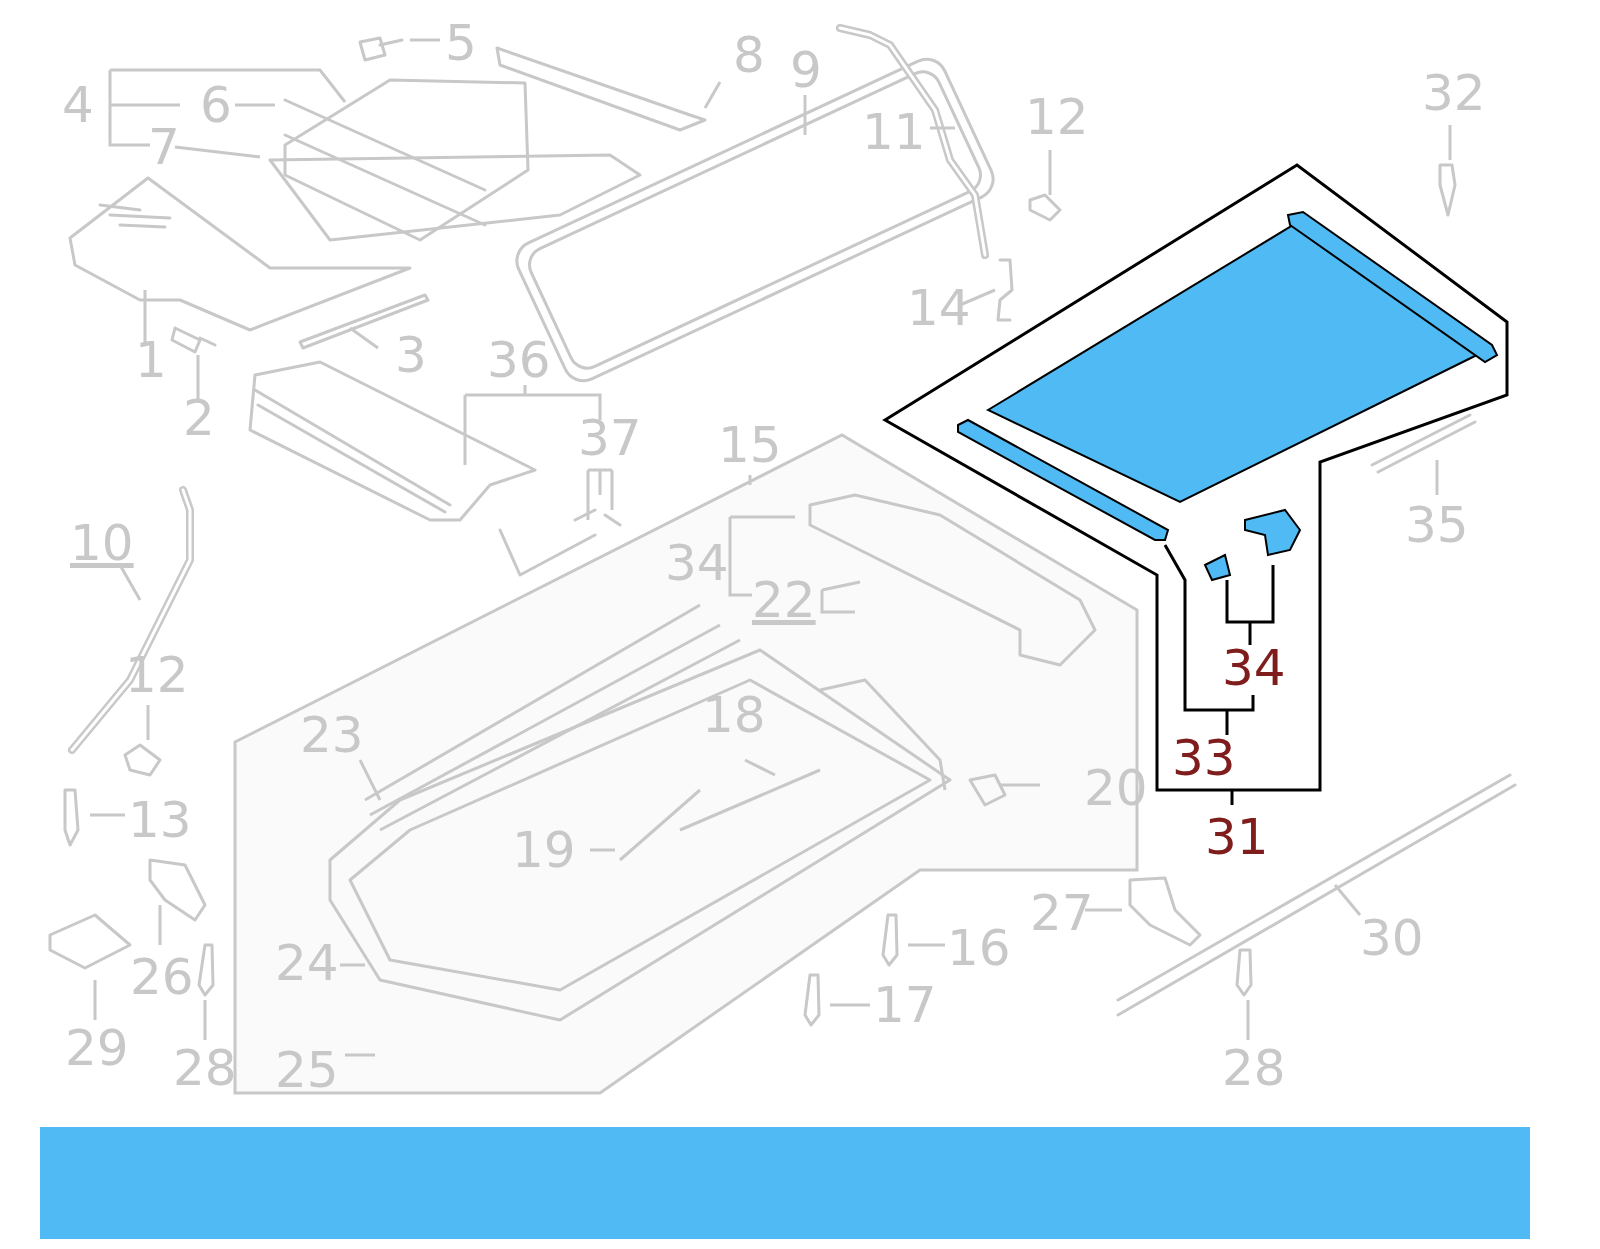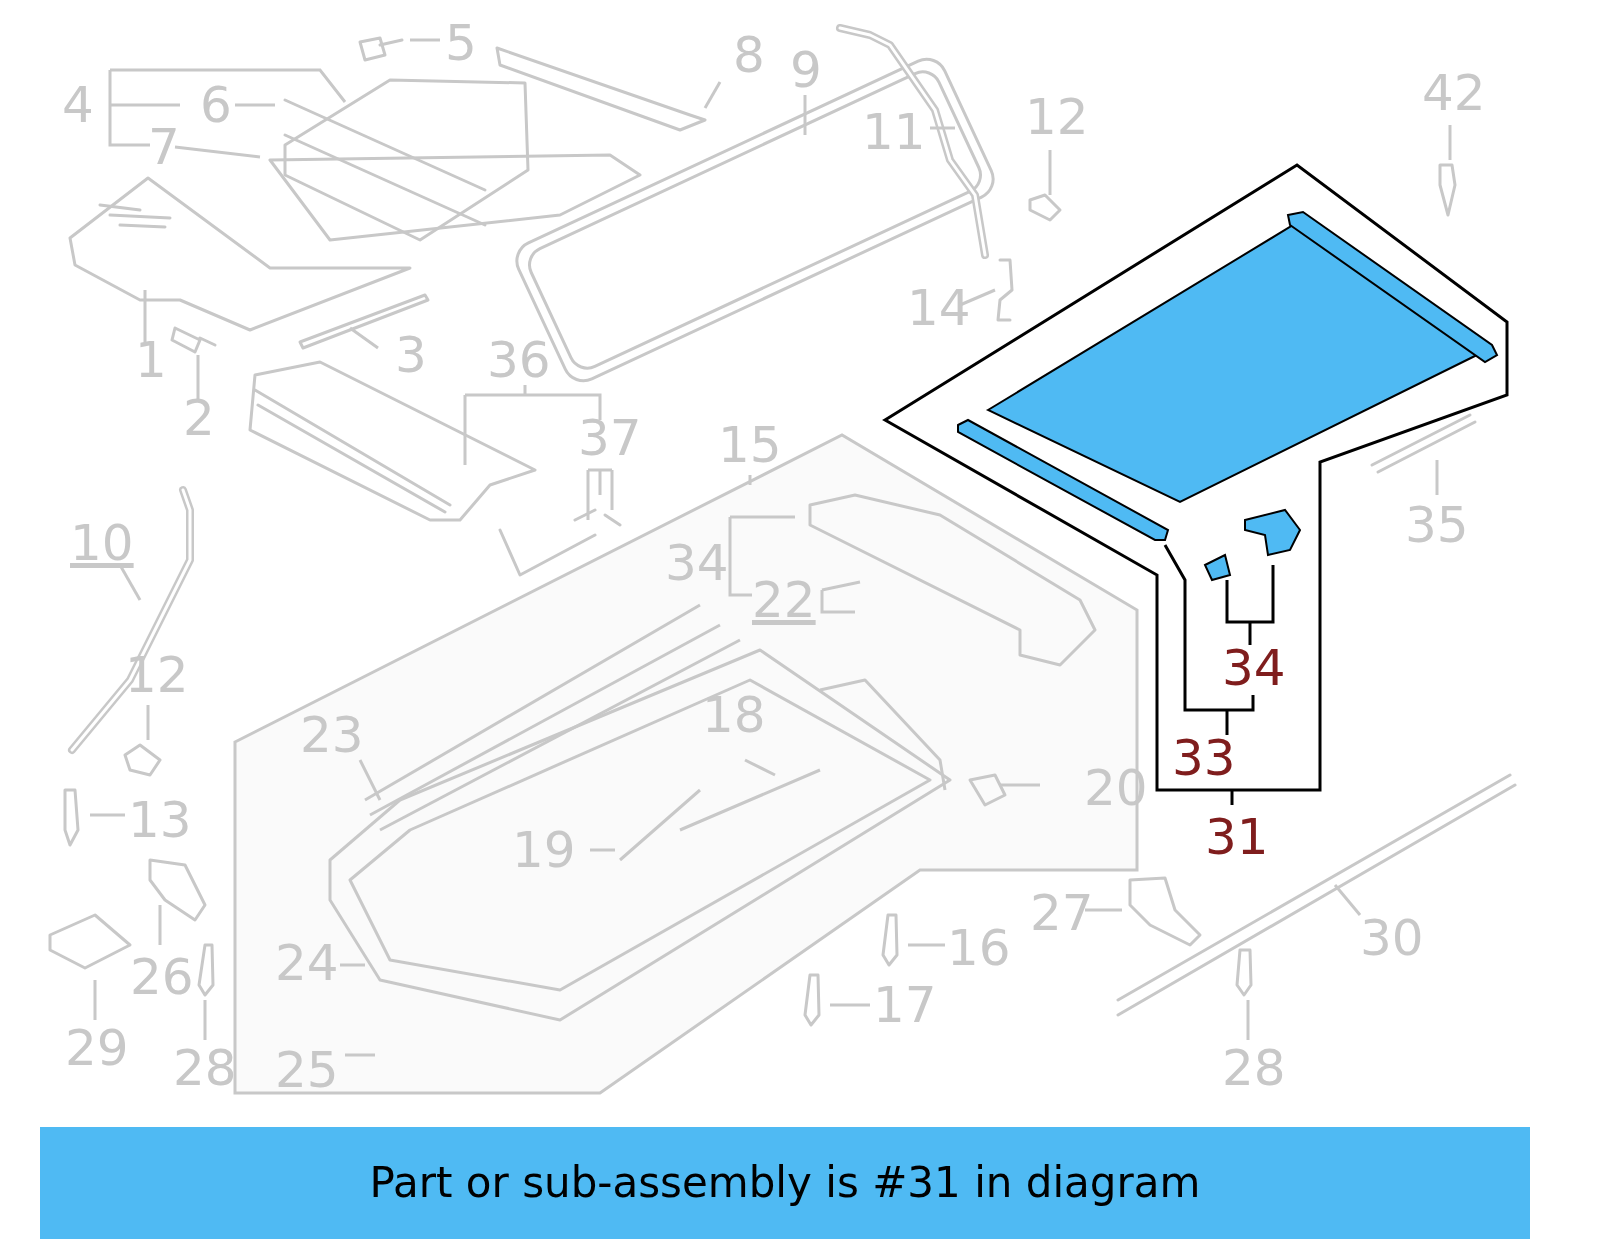--- a/index.html
+++ b/index.html
@@ -160,22 +160,21 @@
 <div class="callout" style="left:300px;top:710px;">23</div>
 <div class="callout" style="left:275px;top:938px;">24</div>
 <div class="callout" style="left:275px;top:1033px;margin-top:12px;">25</div>
 <div class="callout" style="left:130px;top:952px;">26</div>
 <div class="callout" style="left:1030px;top:888px;">27</div>
 <div class="callout" style="left:173px;top:1043px;">28</div>
 <div class="callout" style="left:1222px;top:1043px;">28</div>
 <div class="callout" style="left:65px;top:1023px;">29</div>
 <div class="callout" style="left:1360px;top:913px;">30</div>
 <div class="callout active" style="left:1205px;top:812px;">31</div>
-<div class="callout" style="left:1422px;top:68px;">42</div>
+<div class="callout" style="left:1422px;top:68px;">32</div>
 <div class="callout active" style="left:1172px;top:733px;">33</div>
 <div class="callout active" style="left:1222px;top:643px;">34</div>
 <div class="callout" style="left:1405px;top:500px;">35</div>
 <div class="callout" style="left:487px;top:335px;">36</div>
 <div class="callout" style="left:578px;top:413px;">37</div>
 
 <div class="banner">
-  <div class="banner-line">Part or sub-assembly is #31 in diagram</div>
 </div>
 
 </body></html>

